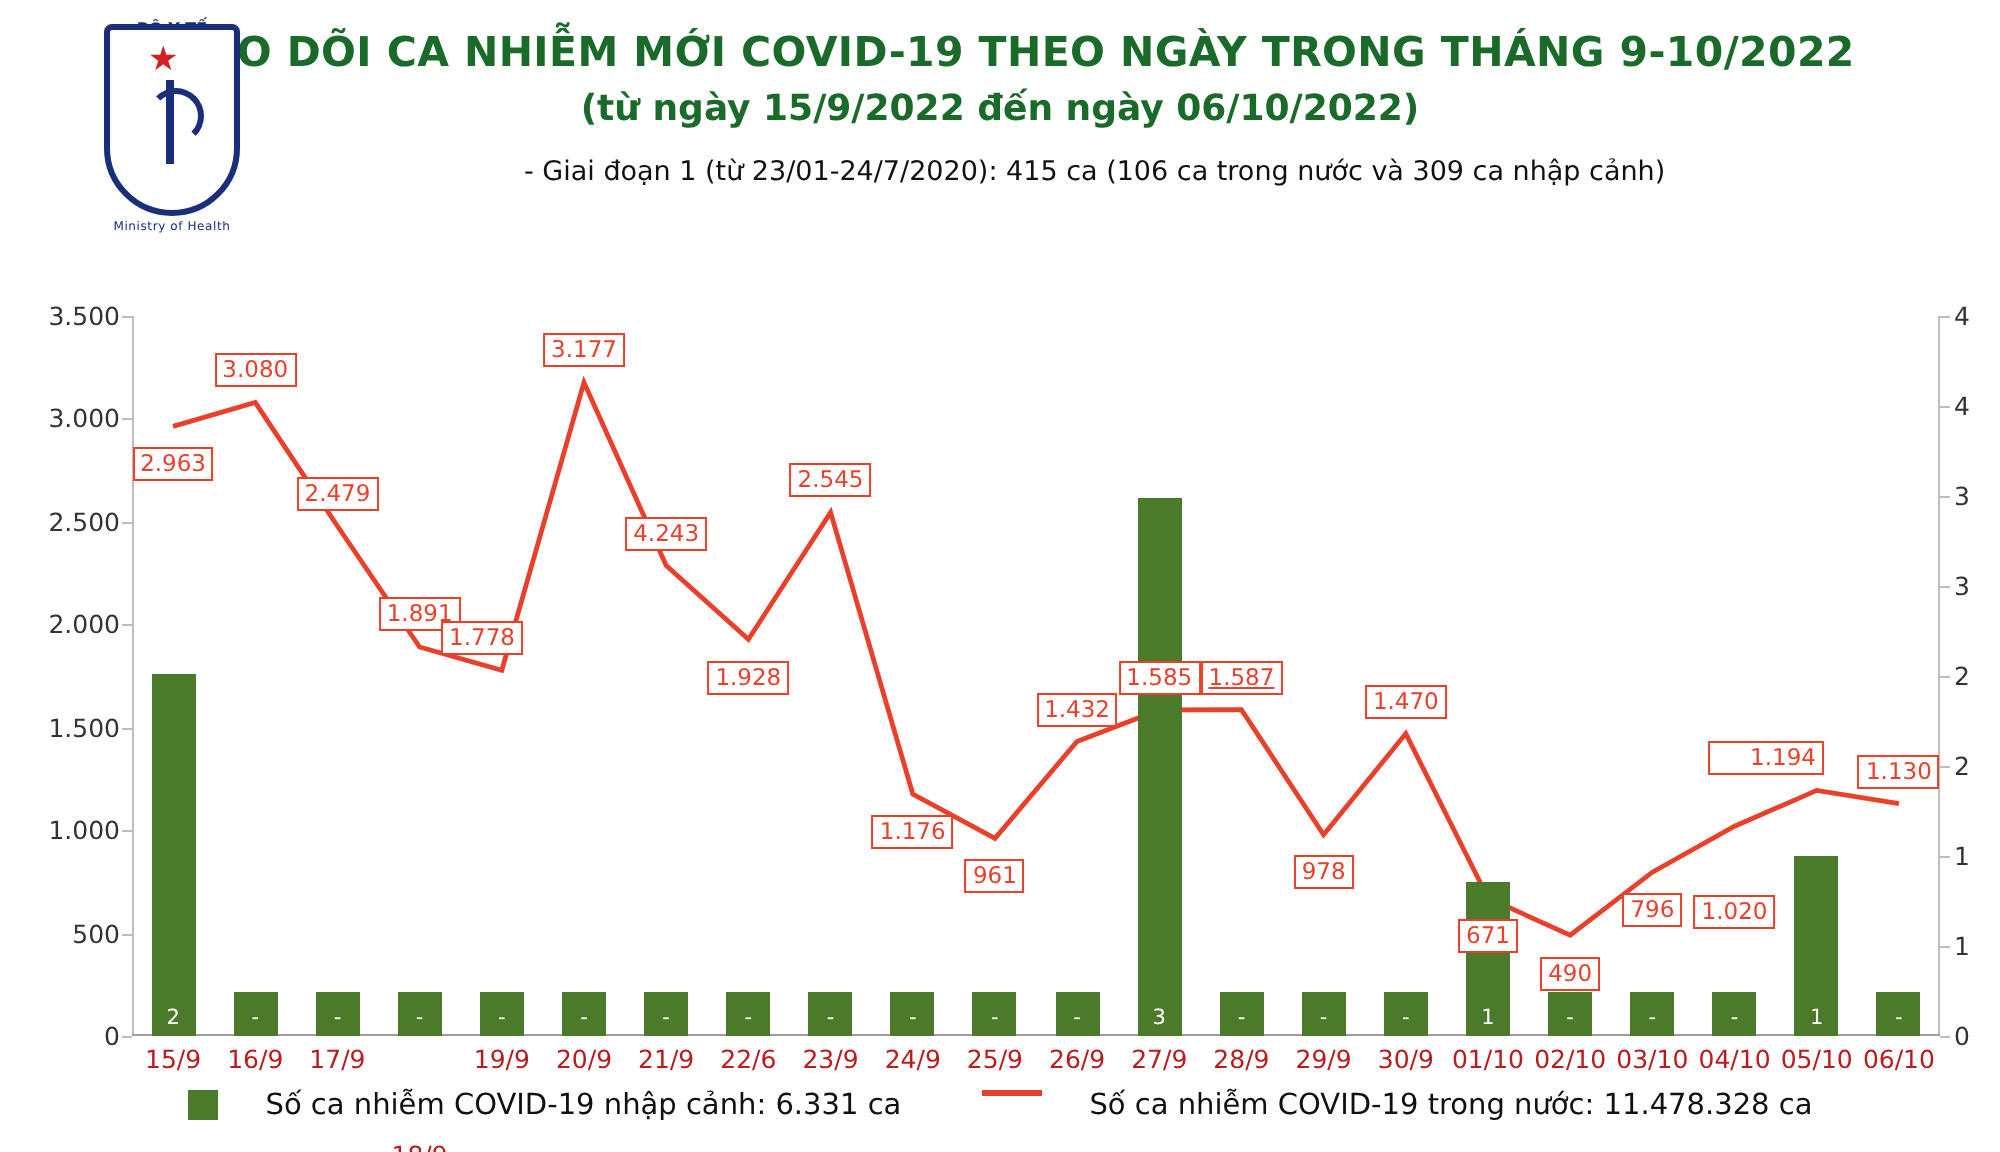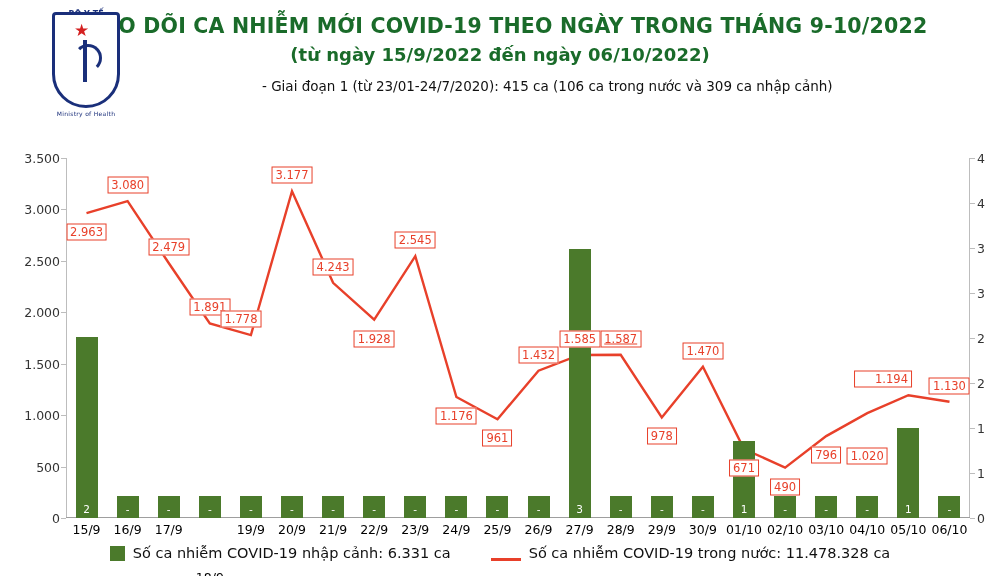--- a/index.html
+++ b/index.html
@@ -156,37 +156,37 @@
     position: absolute;
     left: 66px;
     top: 372px;
     width: 904px;
     height: 24px;
   }
   .xlabel {
     position: absolute;
     transform: translateX(-50%);
     font-size: 12.5px;
-    color: #000000;
+    color: #b91c1c;
     white-space: nowrap;
   }
 
   
   .legend {
     position: absolute;
     left: 0; right: 0;
     top: 545px;
     display: flex;
     justify-content: center;
     align-items: center;
     gap: 40px;
     font-size: 14.5px;
     color: #111;
   }
-  .legend-item { display: flex; align-items: flex-end; gap: 8px; }
+  .legend-item { display: flex; align-items: flex-start; gap: 24px; }
   .sw-bar { width: 15px; height: 15px; background: #4b7a2b; display: inline-block; }
   .sw-line { width: 30px; height: 3px; background: #e8402a; display: inline-block; }
 </style>
 </head>
 <body>
 
 <div class="header">
   <div class="logo">
     <div class="logo-bo">BỘ Y TẾ</div>
     <div class="logo-ring"></div>
@@ -311,21 +311,21 @@
       <div class="val-box" style="left: 883.455px; top: 227.771px;">1.130</div>
     </div>
   <div class="xlabels" id="xlabels">
       <div class="xlabel" style="left: 20.5455px;">15/9</div>
       <div class="xlabel" style="left: 61.6364px;">16/9</div>
       <div class="xlabel" style="left: 102.727px;">17/9</div>
       <div class="xlabel" style="left: 143.818px; margin-top: 48px;">18/9</div>
       <div class="xlabel" style="left: 184.909px;">19/9</div>
       <div class="xlabel" style="left: 226px;">20/9</div>
       <div class="xlabel" style="left: 267.091px;">21/9</div>
-      <div class="xlabel" style="left: 308.182px;">22/9</div>
+      <div class="xlabel" style="left: 308.182px;">22/6</div>
       <div class="xlabel" style="left: 349.273px;">23/9</div>
       <div class="xlabel" style="left: 390.364px;">24/9</div>
       <div class="xlabel" style="left: 431.455px;">25/9</div>
       <div class="xlabel" style="left: 472.545px;">26/9</div>
       <div class="xlabel" style="left: 513.636px;">27/9</div>
       <div class="xlabel" style="left: 554.727px;">28/9</div>
       <div class="xlabel" style="left: 595.818px;">29/9</div>
       <div class="xlabel" style="left: 636.909px;">30/9</div>
       <div class="xlabel" style="left: 678px;">01/10</div>
       <div class="xlabel" style="left: 719.091px;">02/10</div>

